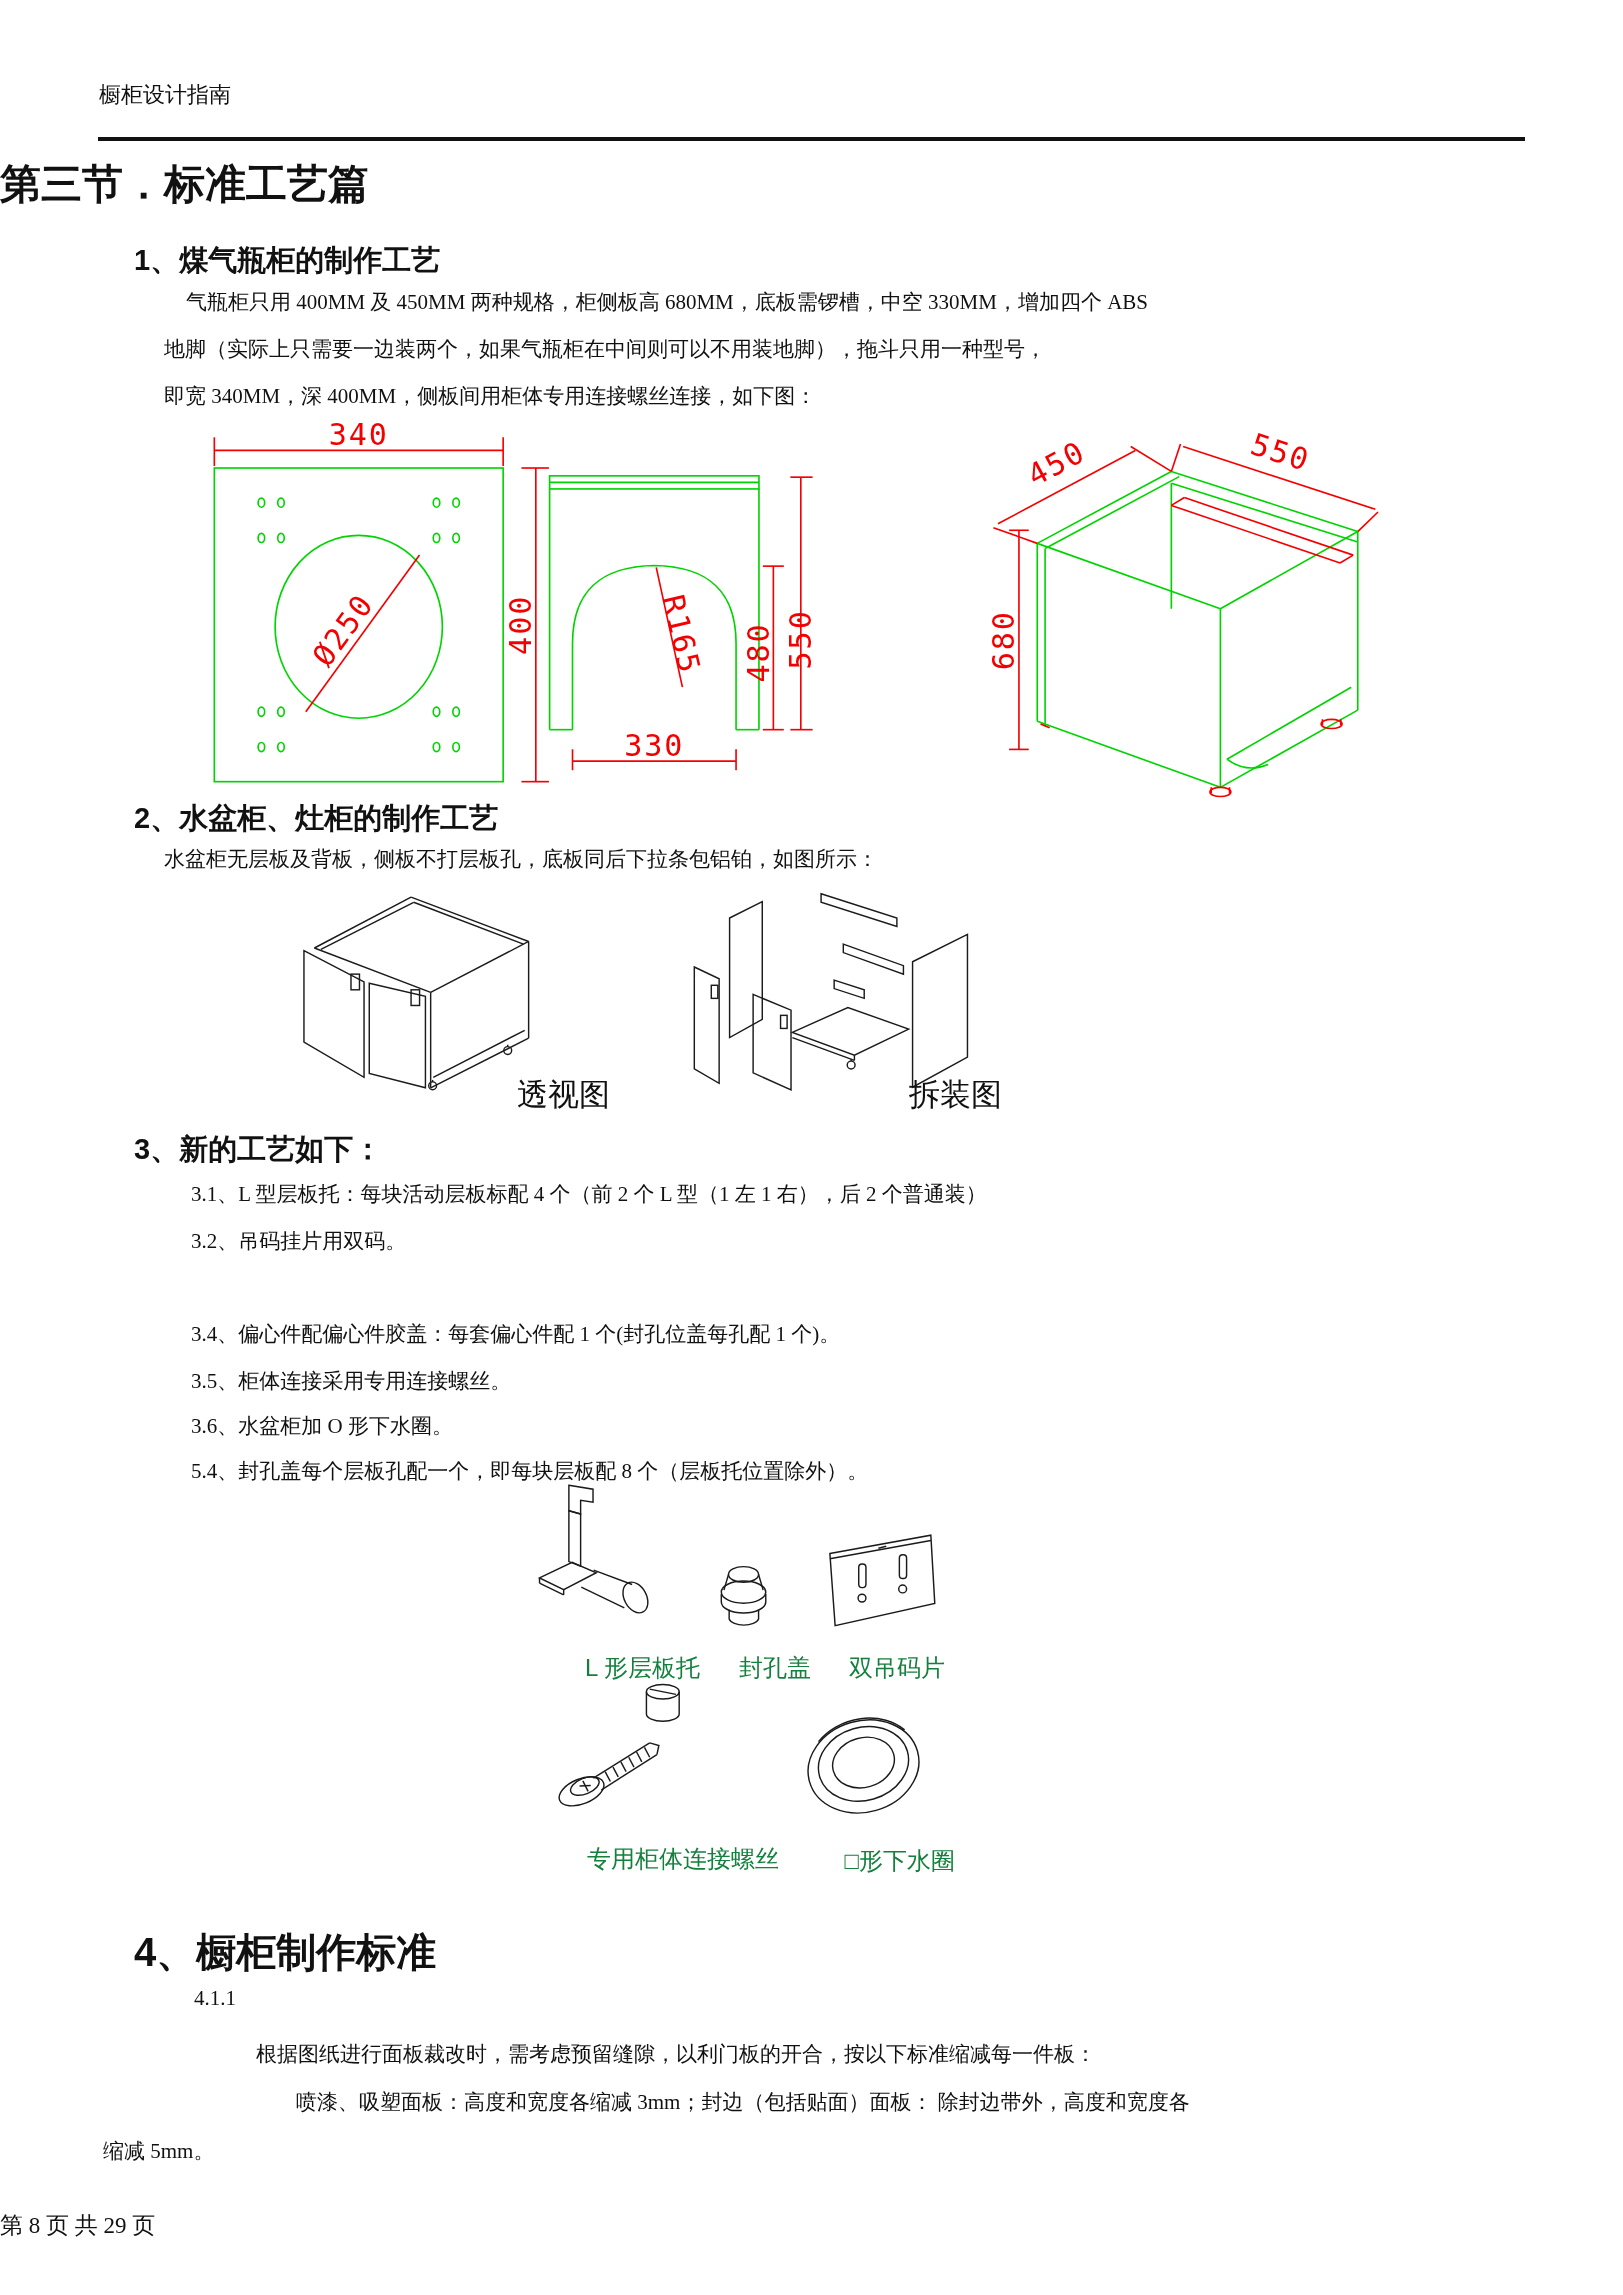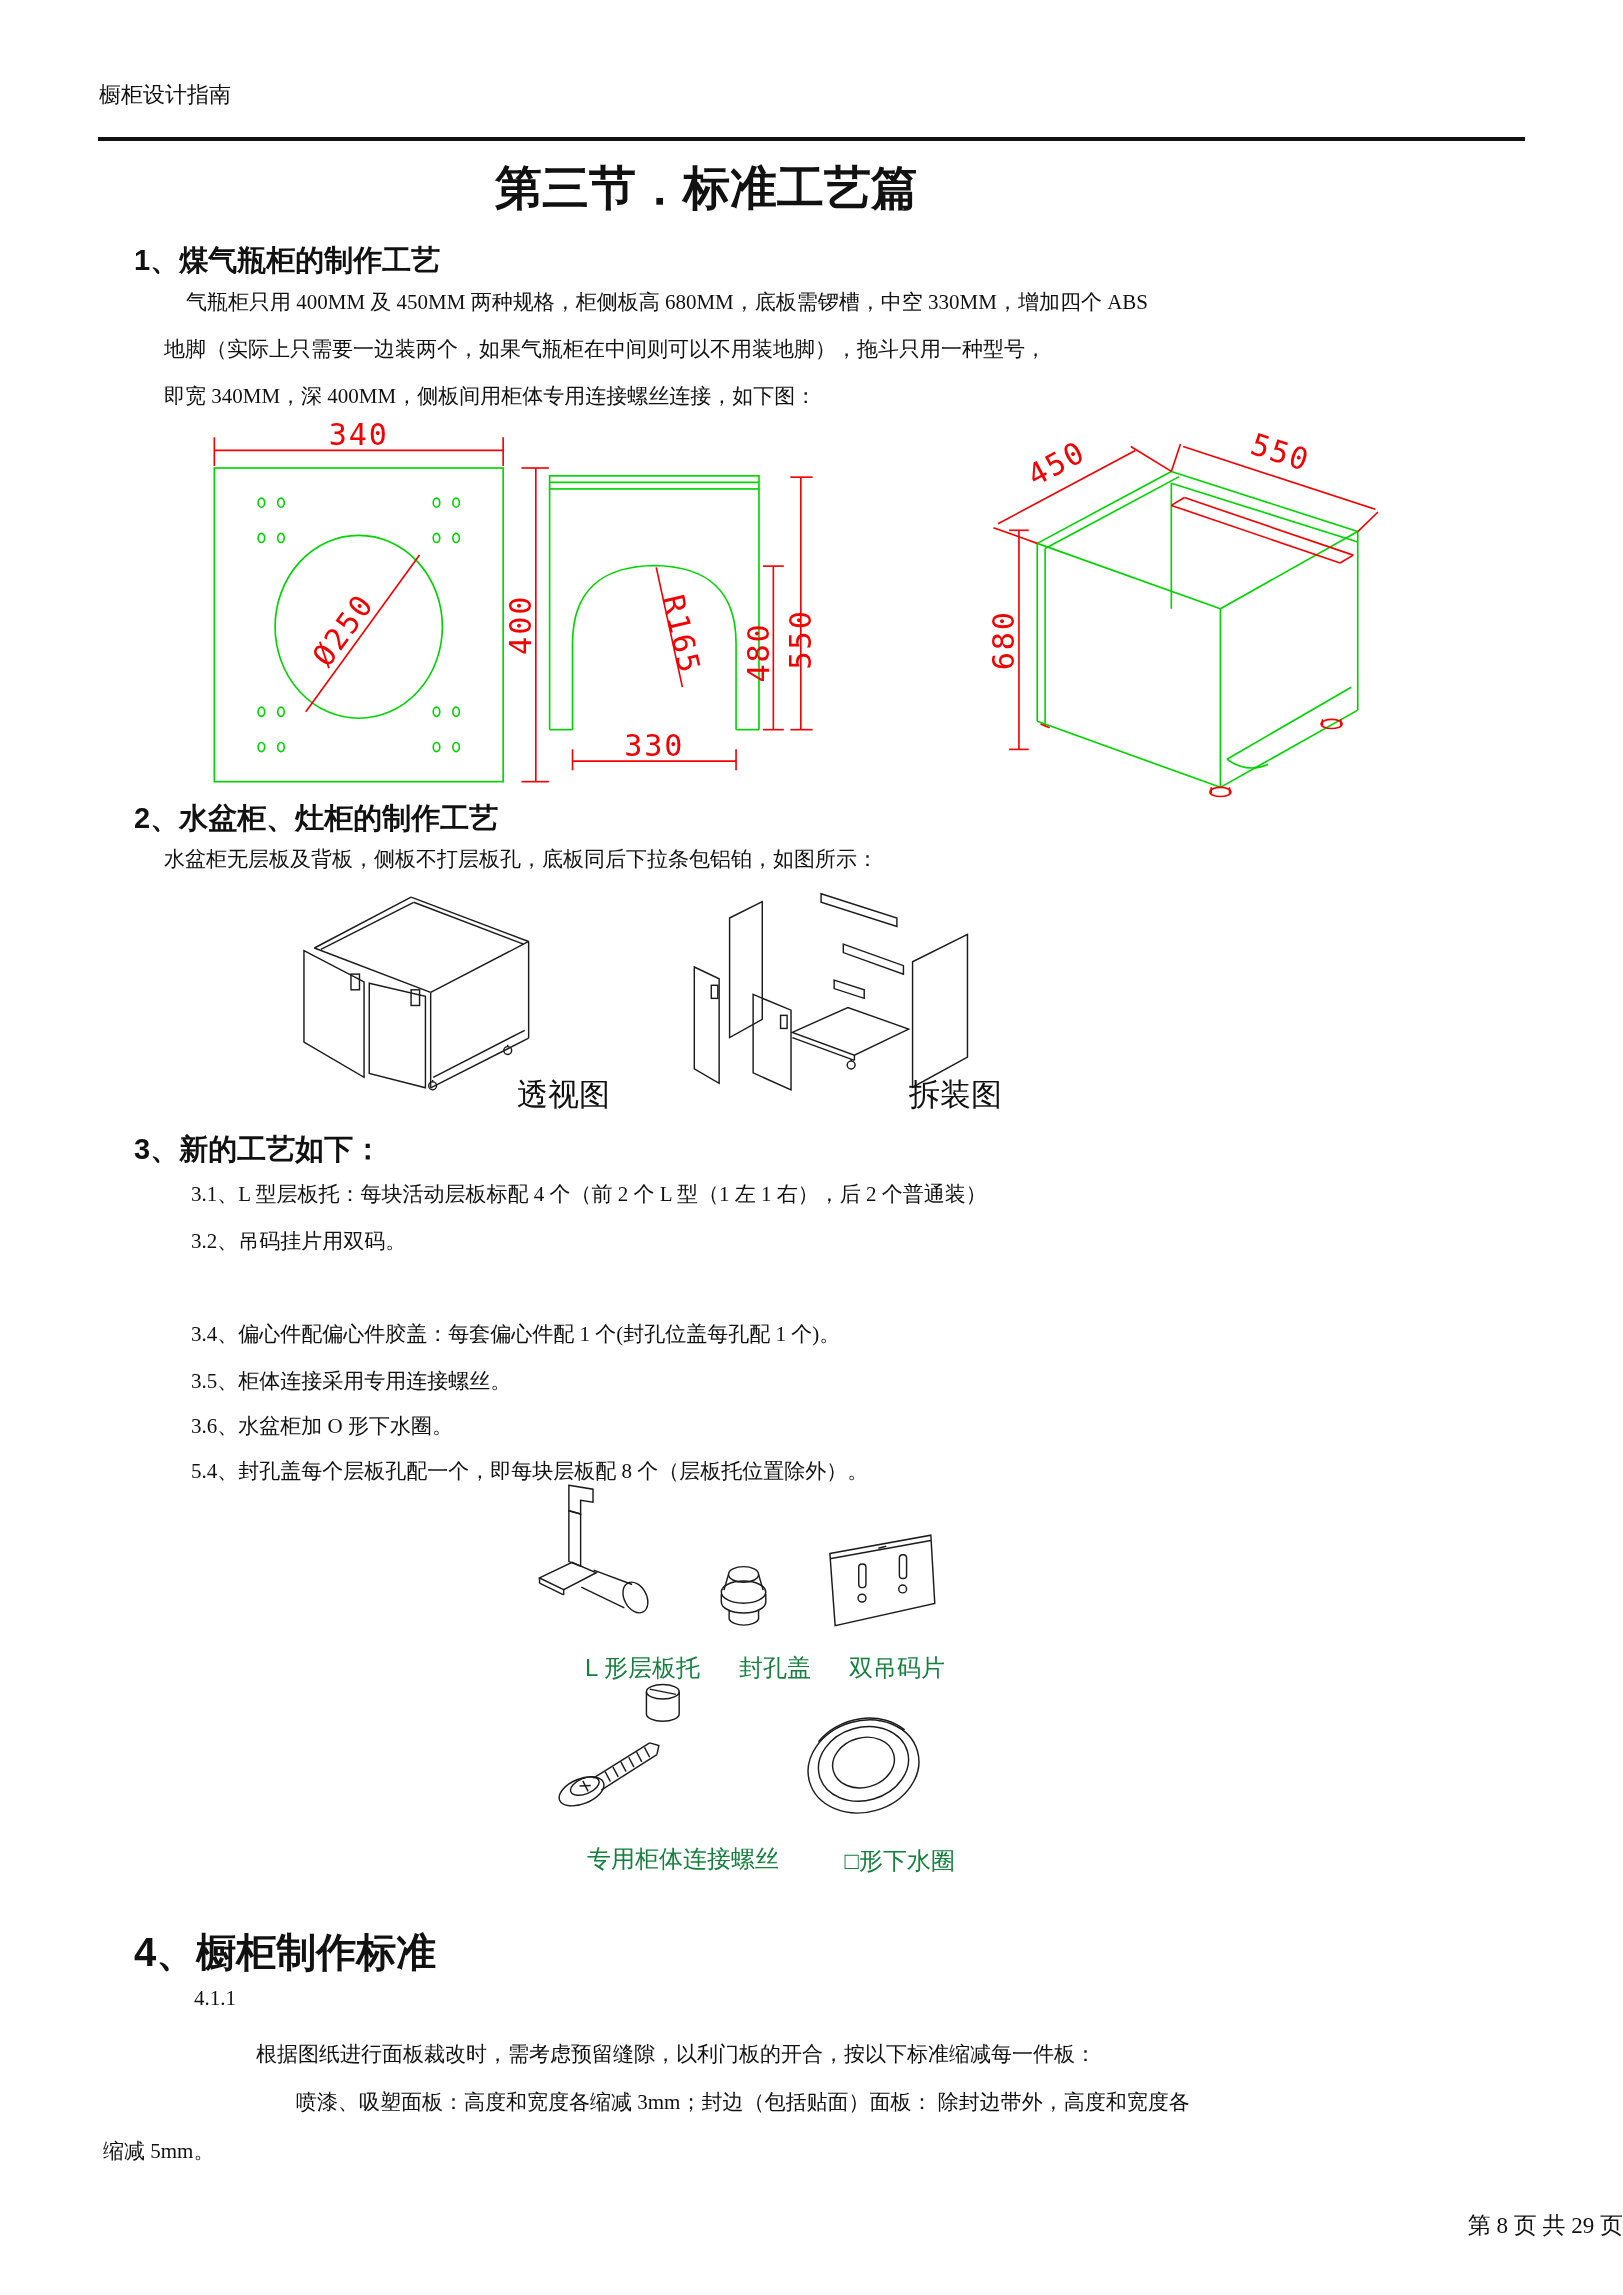--- a/index.html
+++ b/index.html
@@ -19,21 +19,21 @@
   .rule{position:absolute;background:#111}
 </style>
 </head>
 <body>
 
 <div class="page">
 
   <div class="abs small" style="left:99px;top:80px;font-size:22px">橱柜设计指南</div>
   <div class="rule" style="left:98px;top:137px;width:1427px;height:3.9px"></div>
 
-  <div class="abs hd" style="left:0;width:1413px;top:157px;font-size:47px;text-align:center">第三节．标准工艺篇</div>
+  <div class="abs hd" style="left:0;width:1413px;top:157px;font-size:41px;text-align:left">第三节．标准工艺篇</div>
 
   <div class="abs hd" style="left:134px;top:241px;font-size:29px">1、煤气瓶柜的制作工艺</div>
   <div class="abs body" style="left:186px;top:288px">气瓶柜只用 400MM 及 450MM 两种规格，柜侧板高 680MM，底板需锣槽，中空 330MM，增加四个 ABS</div>
   <div class="abs body" style="left:164px;top:335px">地脚（实际上只需要一边装两个，如果气瓶柜在中间则可以不用装地脚），拖斗只用一种型号，</div>
   <div class="abs body" style="left:164px;top:382px">即宽 340MM，深 400MM，侧板间用柜体专用连接螺丝连接，如下图：</div>
 
   <svg class="abs" style="left:196px;top:419px" width="366" height="379" viewBox="0 0 560 580">
     <g class="r">
       <line x1="28" y1="72" x2="28" y2="28"></line>
         <line x1="470" y1="72" x2="470" y2="28"></line>
@@ -284,16 +284,16 @@
 
   <div class="abs cadlbl" style="left:517px;top:1843px;width:262px">专用柜体连接螺丝</div>
   <div class="abs cadlbl" style="left:772px;top:1845px;width:183px">□形下水圈</div>
 
   <div class="abs hd" style="left:134px;top:1925px;font-size:40px">4、橱柜制作标准</div>
   <div class="abs body" style="left:194px;top:1986px">4.1.1</div>
   <div class="abs body" style="left:256px;top:2040px">根据图纸进行面板裁改时，需考虑预留缝隙，以利门板的开合，按以下标准缩减每一件板：</div>
   <div class="abs body" style="left:296px;top:2088px">喷漆、吸塑面板：高度和宽度各缩减 3mm；封边（包括贴面）面板： 除封边带外，高度和宽度各</div>
   <div class="abs body" style="left:103px;top:2137px">缩减 5mm。</div>
 
-  <div class="abs" style="left:0;width:1623px;top:2210px;font-size:23px;text-align:right">第 8 页 共 29 页</div>
+  <div class="abs" style="left:0;width:1623px;top:2210px;font-size:23px;text-align:left">第 8 页 共 29 页</div>
 
 </div>
 
 
 </body></html>

